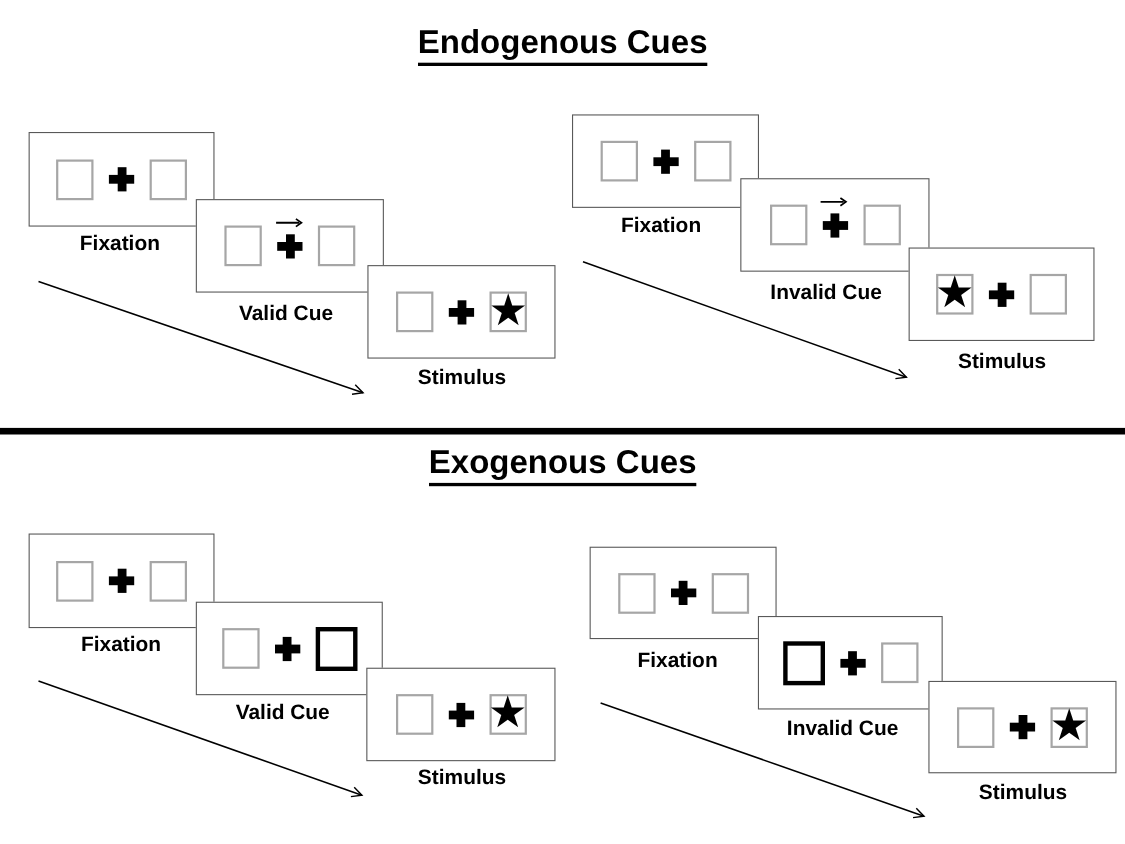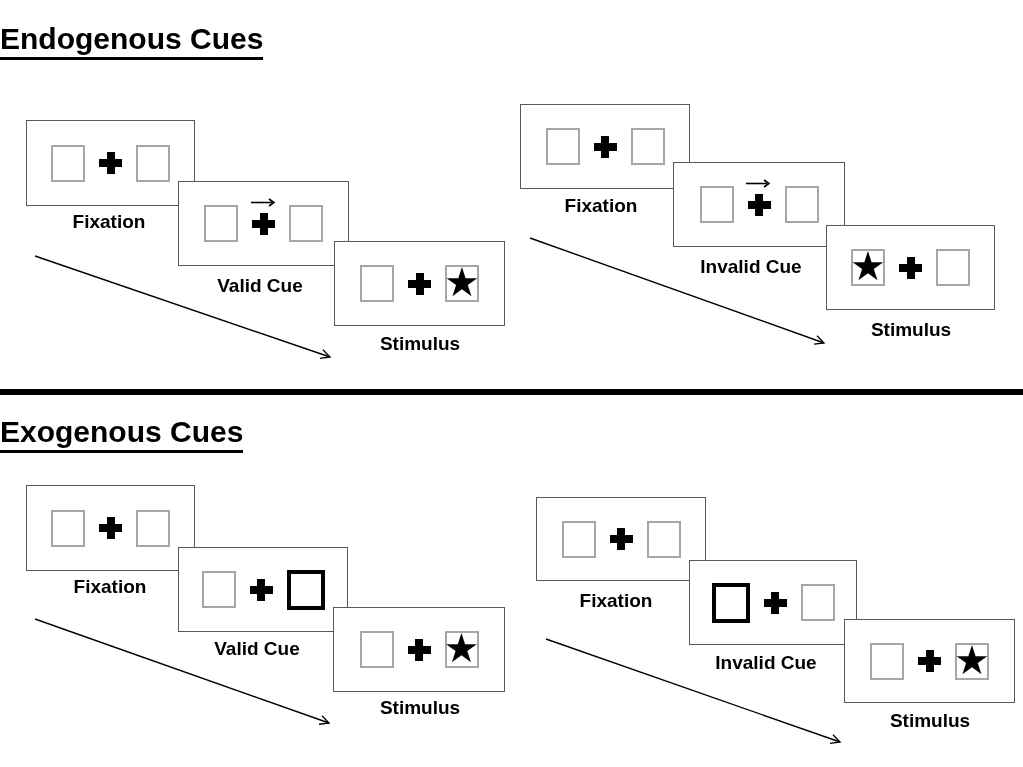--- a/index.html
+++ b/index.html
@@ -9,21 +9,21 @@
     height: 767px;
     background: #ffffff;
     overflow: hidden;
     font-family: "Liberation Sans", sans-serif;
     color: #000;
   }
   .section-title {
     position: absolute;
     left: 0;
     width: 100%;
-    text-align: left;
+    text-align: center;
     font-size: 30px;
     font-weight: bold;
     letter-spacing: 0px;
   }
   .section-title span {
     display: inline-block;
     border-bottom: 3px solid #000;
     padding-bottom: 3px;
     line-height: 1.0;
   }
@@ -112,21 +112,21 @@
   }
 </style>
 </head>
 <body>
 
 <div class="canvas">
 
   <div class="section-title" style="top:22px;">
     <span>Endogenous Cues</span>
   </div>
-  <div class="section-title" style="top:415px;">
+  <div class="section-title" style="top:404px;">
     <span>Exogenous Cues</span>
   </div>
 
   <div class="divider"></div>
 
   <svg class="arrows-layer" width="1023" height="767">
     <defs>
       <marker id="ah" markerWidth="14" markerHeight="14" refX="10" refY="5.5" orient="auto" markerUnits="userSpaceOnUse">
         <path d="M1,1 L10,5.5 L1,10" fill="none" stroke="#000" stroke-width="1.3"></path>
       </marker>

